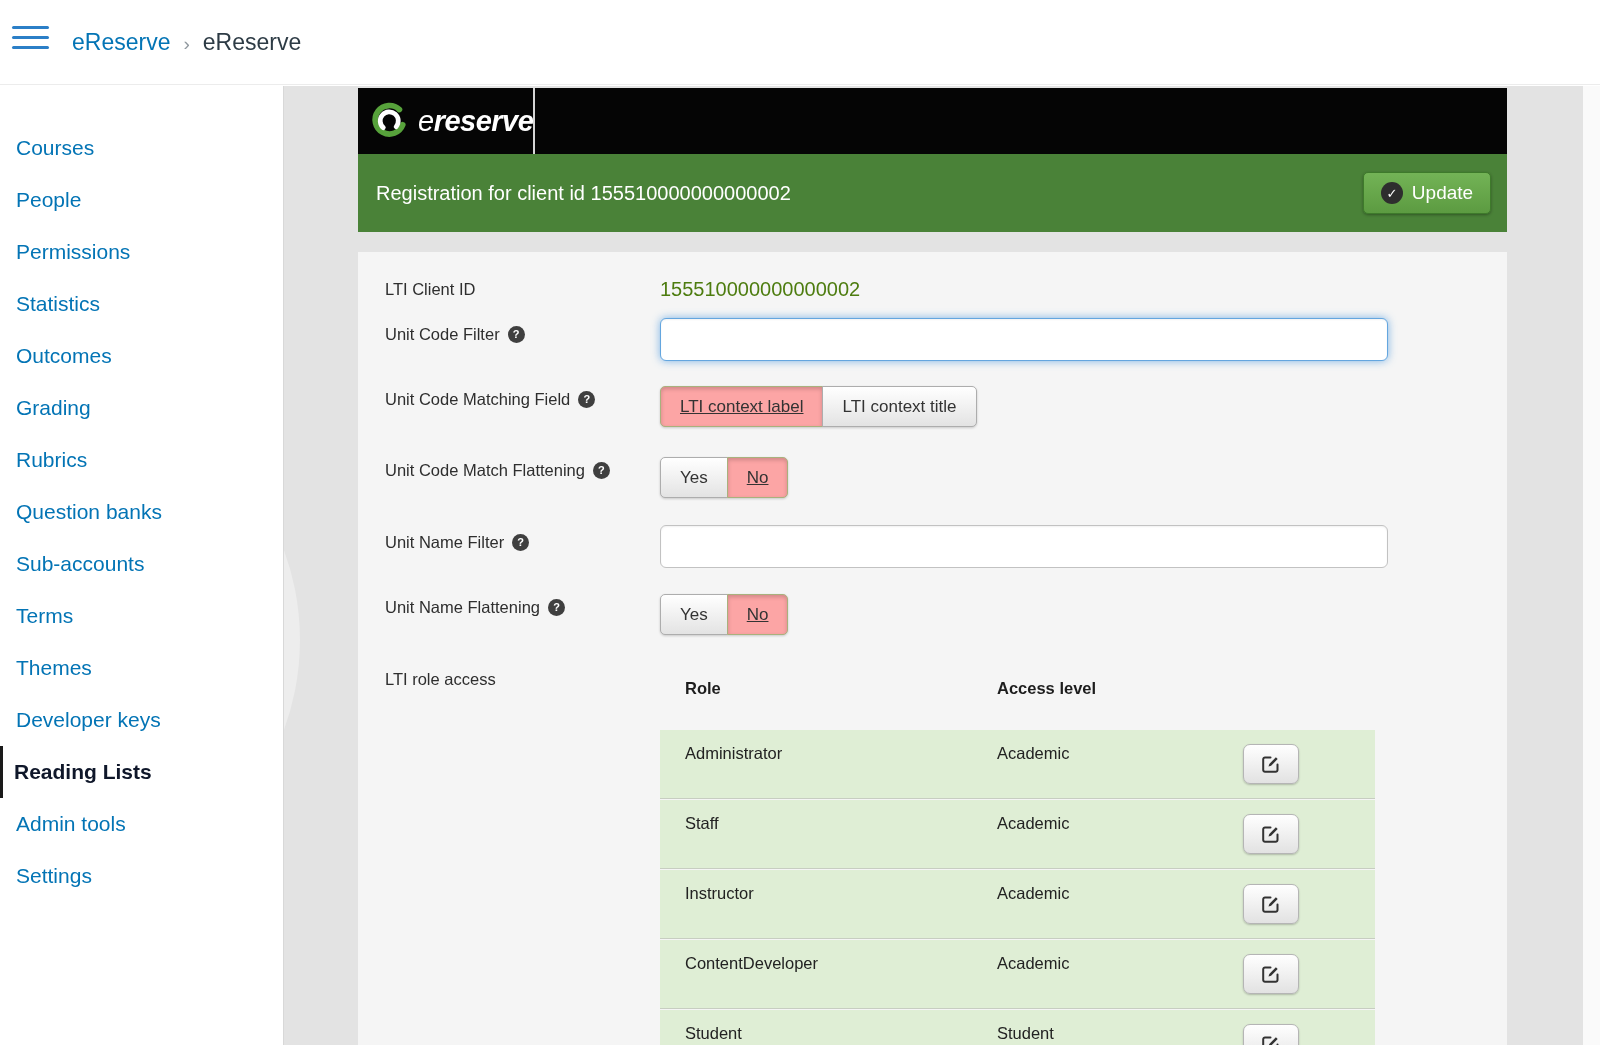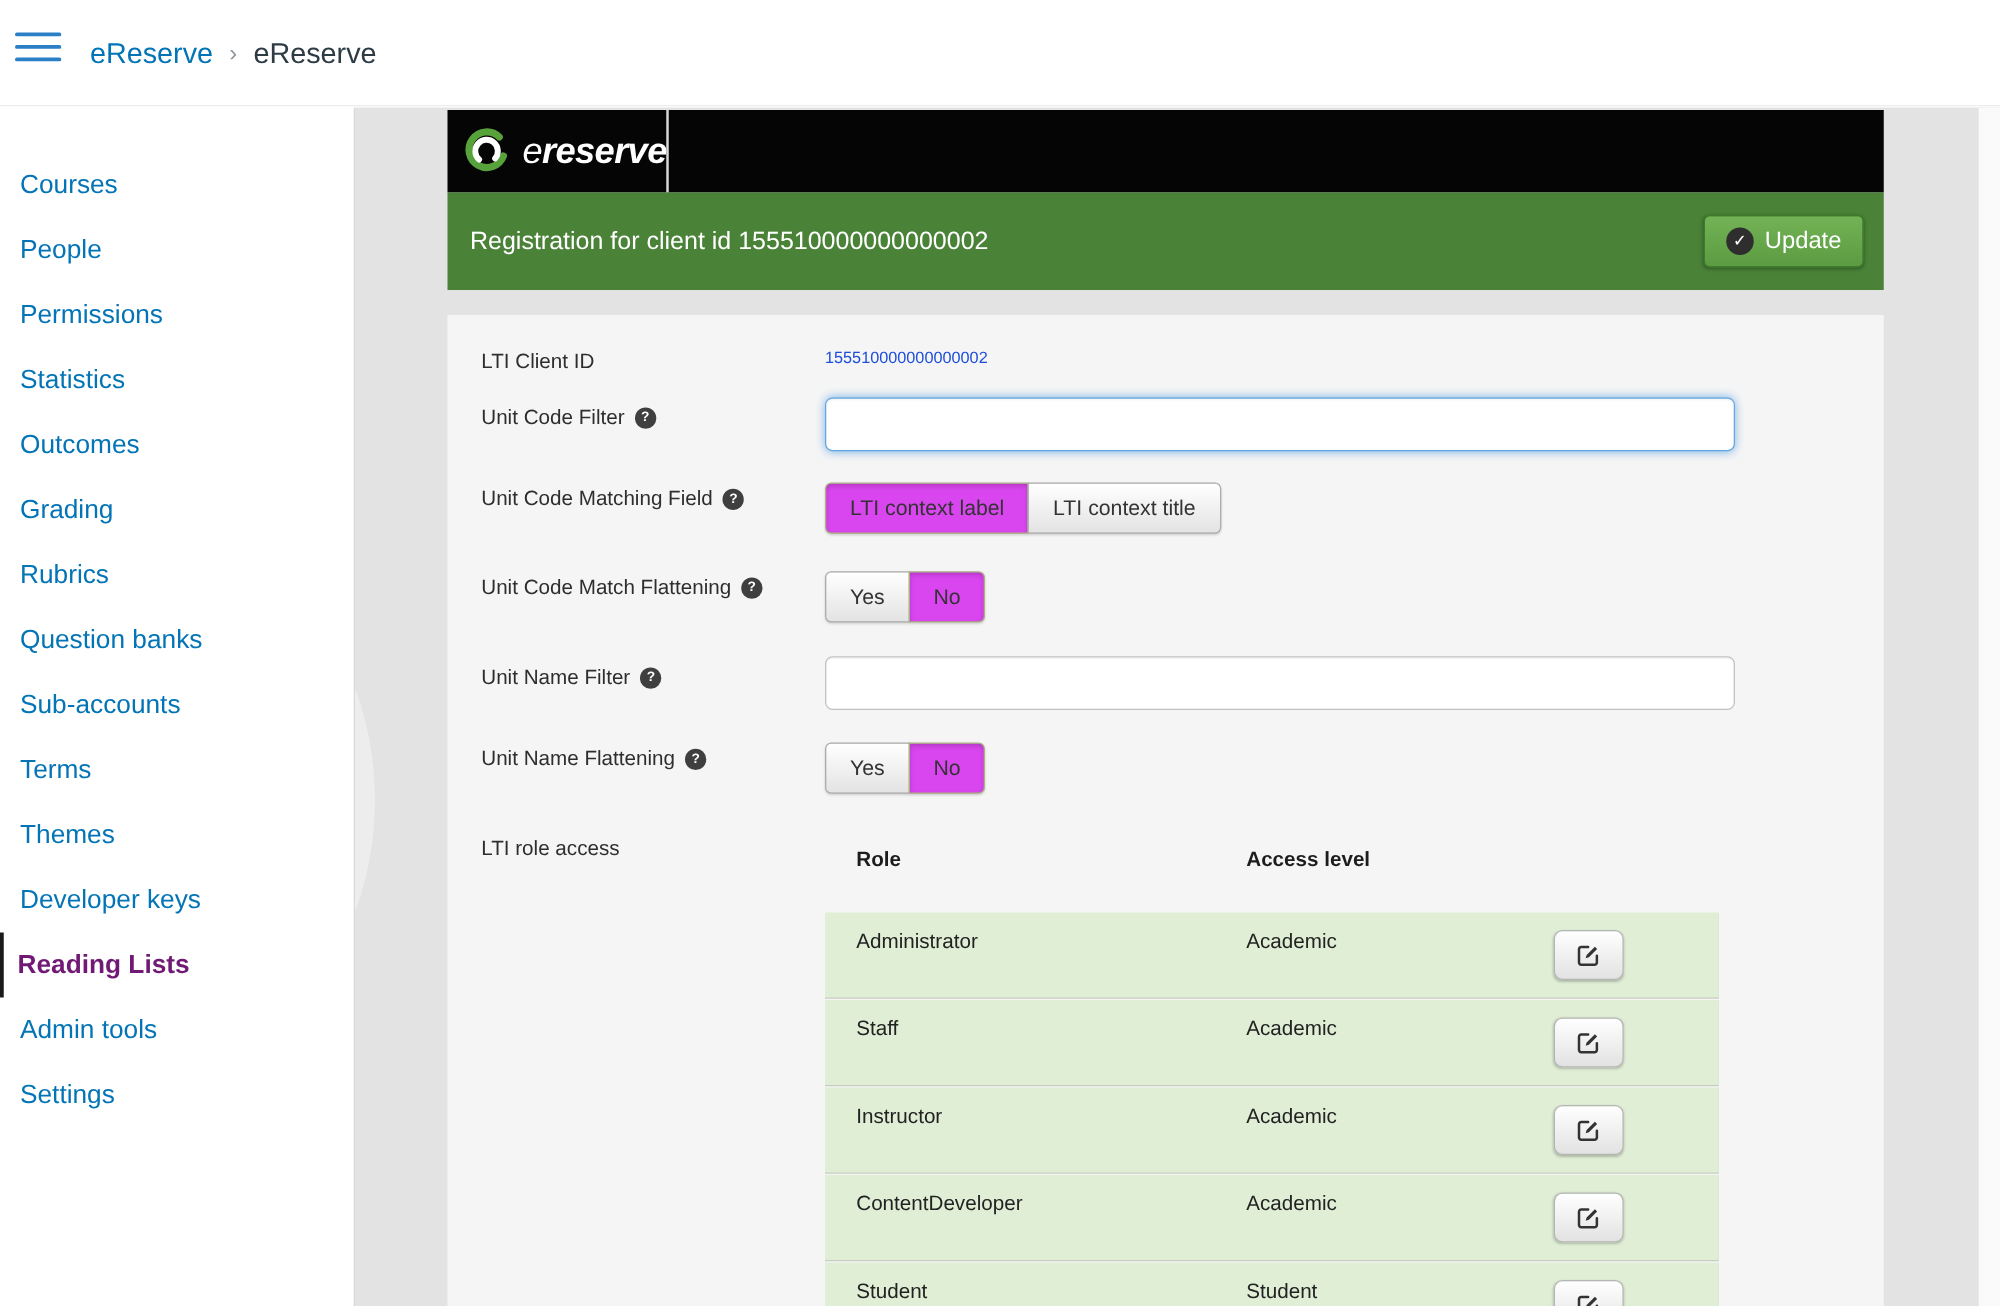--- a/index.html
+++ b/index.html
@@ -15,21 +15,21 @@
   .breadcrumb { position:absolute; left:72px; top:0; height:85px; display:flex; align-items:center; gap:13px; font-size:23px; }
   .crumb-parent { color:#0374B5; cursor:pointer; }
   .crumb-sep { color:#90989f; font-size:19px; padding-top:2px; }
   .crumb-current { color:#2d3b45; }
 
   
   .sidebar { position:absolute; left:0; top:86px; width:284px; height:959px; background:#fff;
              border-right:1px solid #d8d8d8; padding-top:36px; z-index:5; }
   .side-item { height:52px; display:flex; align-items:center; padding-left:16px;
                font-size:21px; color:#0374B5; cursor:pointer; }
-  .side-item.active { color:#701a75; font-weight:bold; border-left:3px solid #1a1a1a; padding-left:11px; }
+  .side-item.active { color:#0f172a; font-weight:bold; border-left:3px solid #1a1a1a; padding-left:11px; }
 
   
   .content-bg { position:absolute; left:284px; top:86px; width:1316px; height:959px;
                 background:#e3e3e3; overflow:hidden; }
   .watermark { position:absolute; left:-504px; top:294px; width:520px; height:520px;
                border-radius:50%; background:rgba(255,255,255,0.35); }
   .scroll-strip { position:absolute; right:0; top:0; width:17px; height:959px; background:#fafafa; }
 
   
   .black-bar { position:absolute; left:74px; top:2px; width:1149px; height:66px; background:#050505; }
@@ -47,36 +47,36 @@
                 box-shadow:0 1px 3px rgba(0,0,0,0.35); cursor:pointer; font-family:inherit; }
   .update-check { width:22px; height:22px; border-radius:50%; background:#2e2e2e; color:#fff;
                   font-size:13px; font-weight:bold; display:inline-flex; align-items:center; justify-content:center; }
 
   .panel { position:absolute; left:74px; top:166px; width:1149px; height:793px; background:#f5f5f5; overflow:hidden; }
 
   .f-label { position:absolute; left:27px; height:22px; display:flex; align-items:center; gap:8px;
              font-size:16.5px; color:#2e2e2e; white-space:nowrap; }
   .help { width:17px; height:17px; border-radius:50%; background:#3f3f3f; color:#fff; font-size:11px;
           font-weight:bold; display:inline-flex; align-items:center; justify-content:center; cursor:pointer; }
-  .static-value { position:absolute; left:302px; top:26px; font-size:13px; color:#1d4ed8; }
+  .static-value { position:absolute; left:302px; top:26px; font-size:20px; color:#4d7c0f; }
 
   .text-input { position:absolute; left:302px; width:728px; height:43px; border:1px solid #c2c2c2;
                 border-radius:6px; background:#fff; padding:0 10px; font-size:16px; color:#333;
                 box-shadow:inset 0 1px 2px rgba(0,0,0,0.06); font-family:inherit; }
   .text-input.focused { border-color:#64a6df; outline:none;
                 box-shadow:0 0 8px rgba(92,163,226,0.8), inset 0 1px 2px rgba(0,0,0,0.05); }
 
   .toggle-group { position:absolute; display:inline-flex; border-radius:5px;
                   filter:drop-shadow(0 1px 1px rgba(0,0,0,0.18)); }
   .toggle-btn { font-size:17px; color:#333; padding:0 19px; height:41px; line-height:39px;
                 background:linear-gradient(#ffffff,#e3e3e3); border:1px solid #adadad; margin-left:-1px;
                 cursor:pointer; font-family:inherit; white-space:nowrap; }
   .toggle-btn:first-child { border-radius:5px 0 0 5px; margin-left:0; }
   .toggle-btn:last-child { border-radius:0 5px 5px 0; }
-  .toggle-btn.selected { background:#d946ef; box-shadow:inset 0 2px 4px rgba(0,0,0,0.18); border-color:#a9b17d; }
+  .toggle-btn.selected { background:#fca5a5; box-shadow:inset 0 2px 4px rgba(0,0,0,0.18); border-color:#a9b17d;text-decoration:underline; }
 
   .tbl-head { position:absolute; font-weight:bold; font-size:16.5px; color:#1d1d1d; }
   .roles-table { position:absolute; left:302px; top:478px; width:715px; }
   .role-row { position:relative; height:68px; background:#dfeed5; margin-bottom:2px;
               box-shadow:0 1px 0 #c7cdc1; }
   .role-row .cell { position:absolute; top:14px; font-size:16.5px; color:#222; }
   .role-row .role { left:25px; }
   .role-row .access { left:337px; }
   .edit-btn { position:absolute; left:583px; top:14px; width:56px; height:40px; border-radius:7px;
               border:1px solid #b5b5b5; background:linear-gradient(#ffffff,#e2e2e2);

